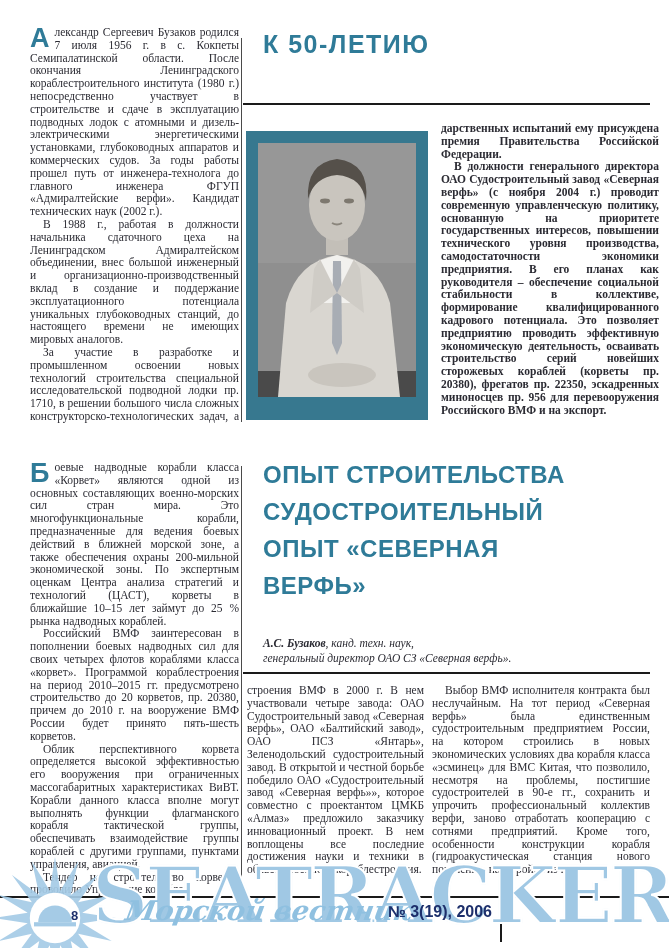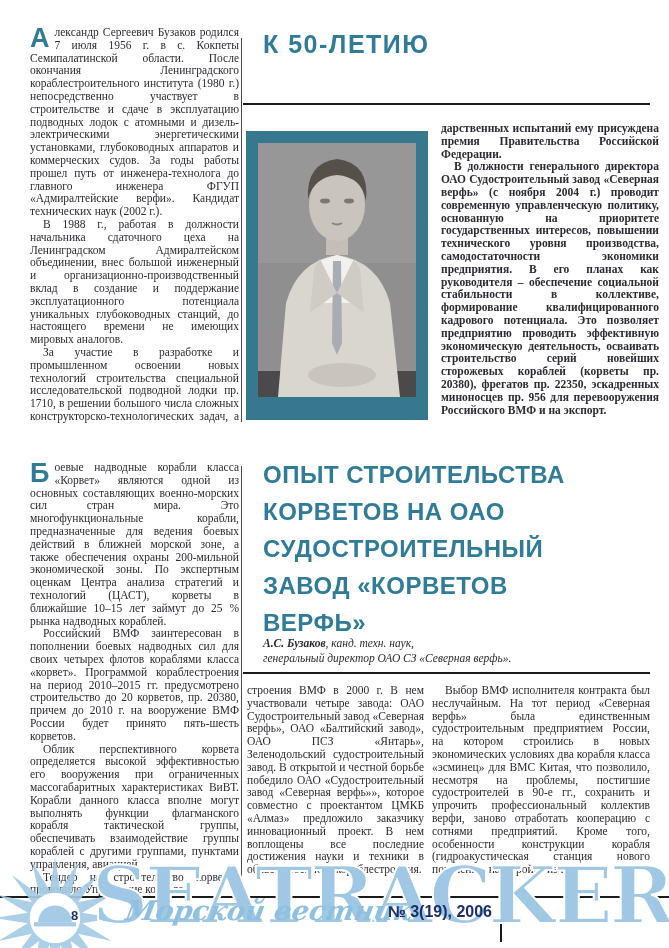--- a/index.html
+++ b/index.html
@@ -115,23 +115,22 @@
     </svg>
   </div>
 
   <div class="col" style="left:441px;top:122px;width:218px;height:298px;font-weight:bold;">
     <p>дарственных испытаний ему присуждена премия Правительства Российской Федерации.</p>
     <p class="indent">В должности генерального директора ОАО Судостроительный завод «Северная верфь» (с ноября 2004 г.) проводит современную управленческую политику, основанную на приоритете государственных интересов, повышении технического уровня производства, самодостаточности экономики предприятия. В его планах как руководителя – обеспечение социальной стабильности в коллективе, формирование квалифицированного кадрового потенциала. Это позволяет предприятию проводить эффективную экономическую деятельность, осваивать строительство серий новейших сторожевых кораблей (корветы пр. 20380), фрегатов пр. 22350, эскадренных миноносцев пр. 956 для перевооружения Российского ВМФ и на экспорт.</p>
   </div>
 
   <div class="headline" id="title-bottom">
     <span class="hl-line">ОПЫТ СТРОИТЕЛЬСТВА</span>
-    <span class="hl-line">КОРВЕТОВ НА ОАО</span>
     <span class="hl-line">СУДОСТРОИТЕЛЬНЫЙ</span>
-    <span class="hl-line">ЗАВОД «КОРВЕТОВ</span>
+    <span class="hl-line">ОПЫТ «СЕВЕРНАЯ</span>
     <span class="hl-line">ВЕРФЬ»</span>
   </div>
 
   <div class="author">
     <span class="a-name">А.С. Бузаков</span><span>, канд. техн. наук,</span><br>
     <span>генеральный директор ОАО СЗ «Северная верфь».</span>
   </div>
 
   <div class="hrule" style="left:243px;top:672px;width:407px;height:2px;"></div>
   <div class="vrule" style="left:241px;top:466px;height:428px;"></div>

